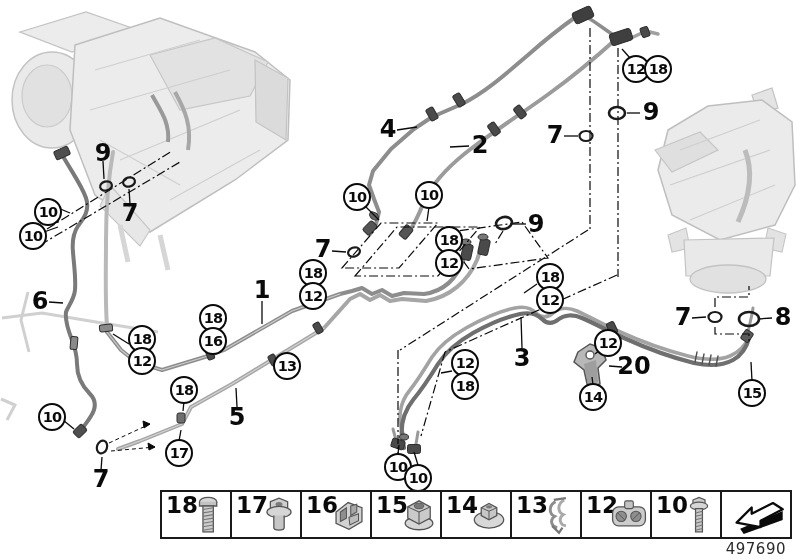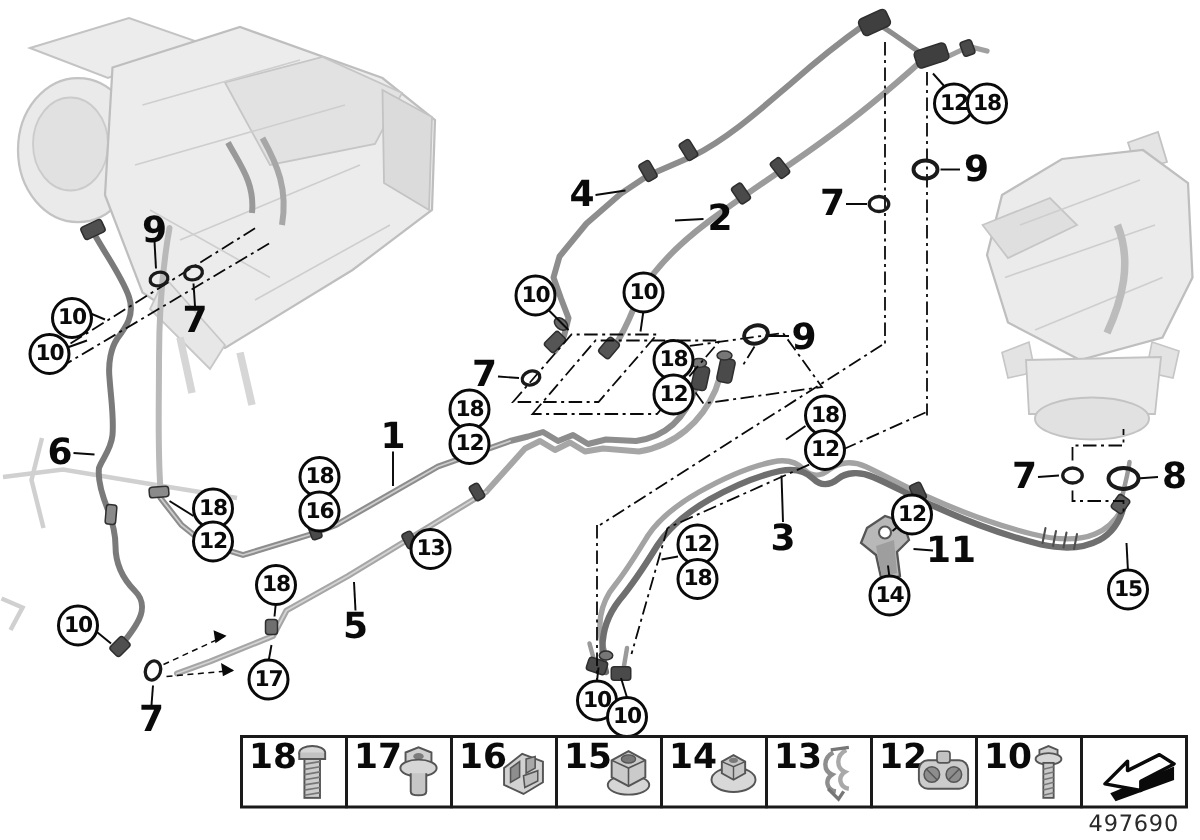--- a/index.html
+++ b/index.html
@@ -330,21 +330,21 @@
       <div class="reflabel" style="left: 388px; top: 130px;">4</div>
       <div class="reflabel" style="left: 480px; top: 146px;">2</div>
       <div class="reflabel" style="left: 262px; top: 291px;">1</div>
       <div class="reflabel" style="left: 323px; top: 250px;">7</div>
       <div class="reflabel" style="left: 536px; top: 225px;">9</div>
       <div class="reflabel" style="left: 555px; top: 136px;">7</div>
       <div class="reflabel" style="left: 651px; top: 113px;">9</div>
       <div class="reflabel" style="left: 237px; top: 418px;">5</div>
       <div class="reflabel" style="left: 101px; top: 480px;">7</div>
       <div class="reflabel" style="left: 522px; top: 359px;">3</div>
-      <div class="reflabel" style="left: 634px; top: 367px;">11</div>
+      <div class="reflabel" style="left: 634px; top: 367px;">20</div>
       <div class="reflabel" style="left: 683px; top: 318px;">7</div>
       <div class="reflabel" style="left: 783px; top: 318px;">8</div>
     </div>
 
   <div class="legend" id="legend-row">
     <div class="lcell">
         <span class="lnum">18</span>
         <svg class="licon" viewBox="0 0 44 48">
           <use href="#bolt-long-icon"></use>
         </svg>

